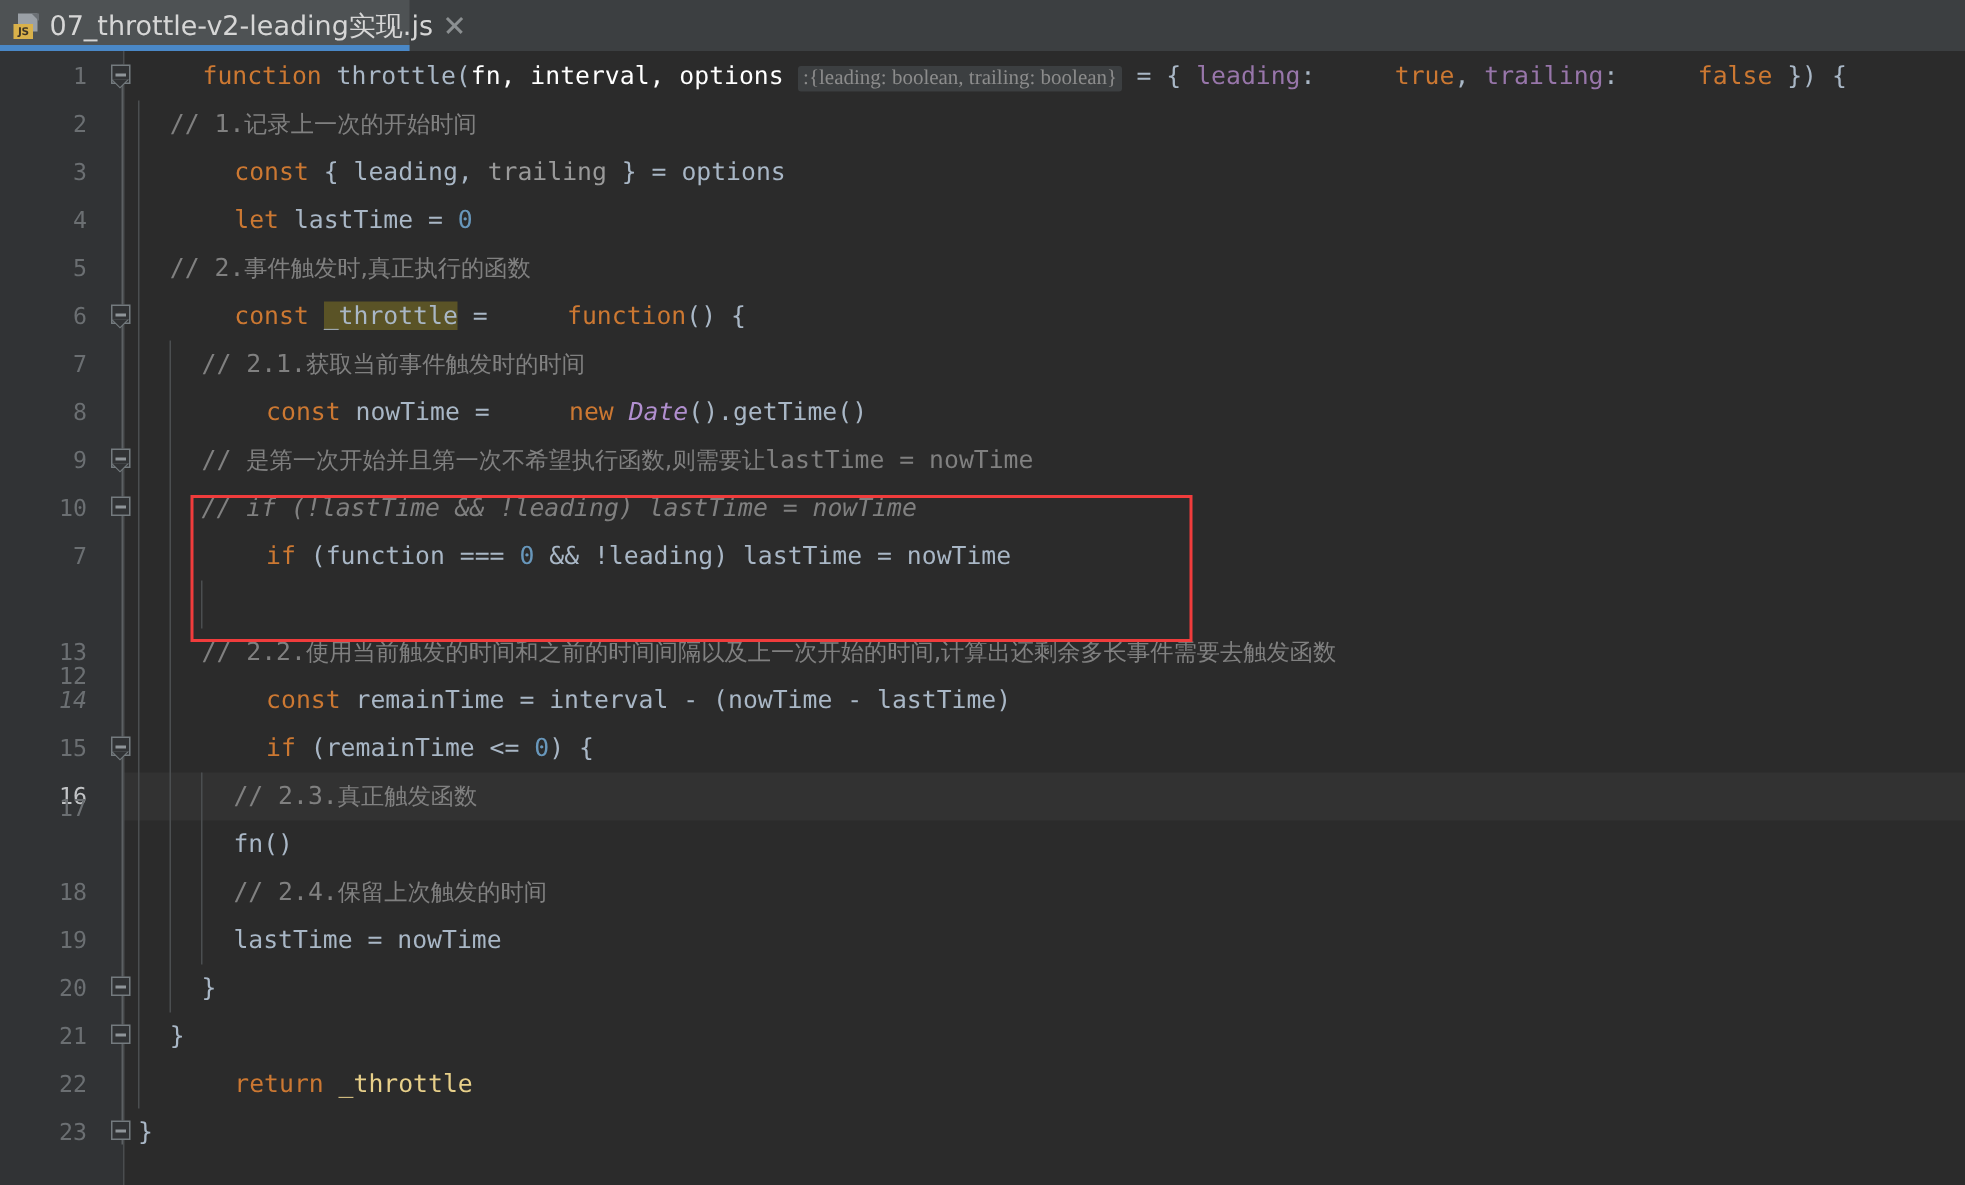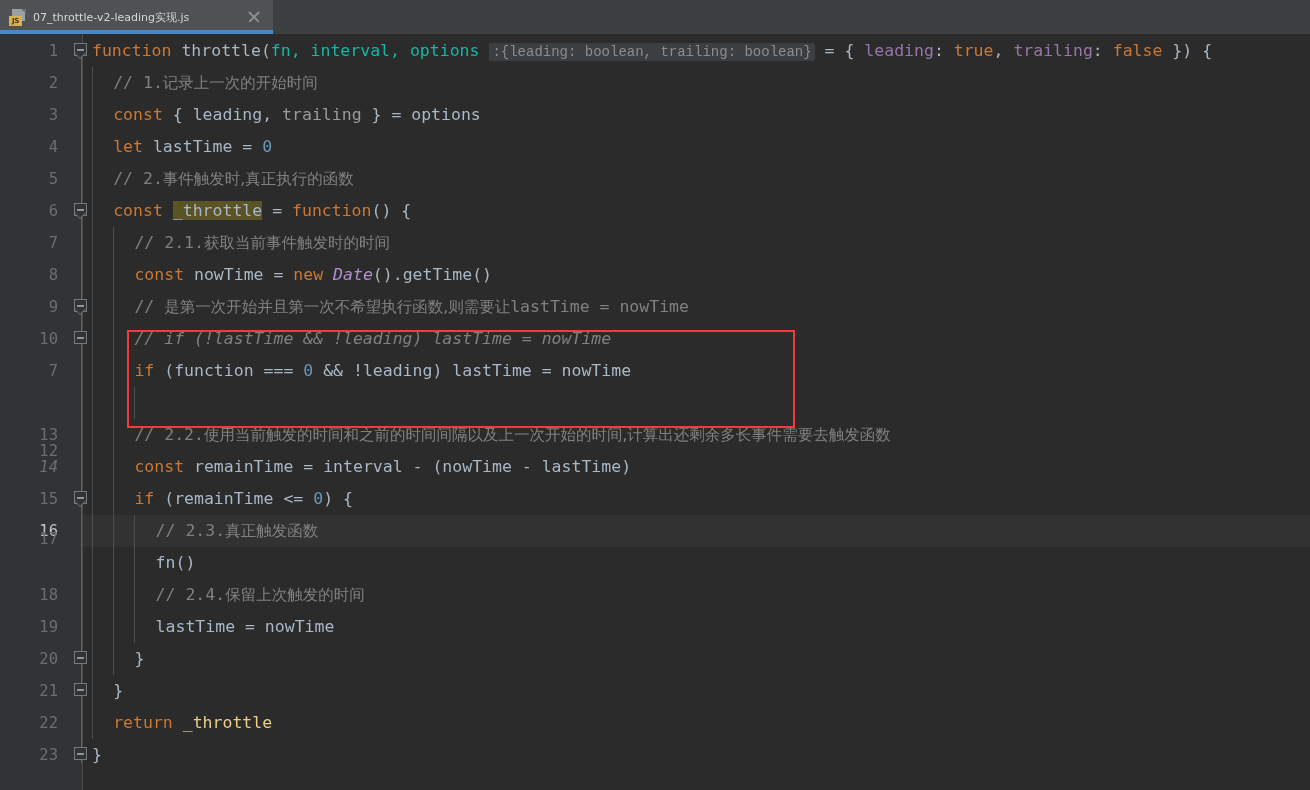--- a/index.html
+++ b/index.html
@@ -47,21 +47,21 @@
   }
   .js-icon .badge {
     position: absolute; left: 0; bottom: 0; width: 13px; height: 10px;
     background: #d9b14a;
     color: #3c3326; font-size: 7px; line-height: 10px; text-align: center;
     font-family: "DejaVu Sans", "Liberation Sans", sans-serif;
     font-weight: bold; letter-spacing: -0.3px;
   }
   #tab-title {
     color: #d6d6d6;
-    font-size: 11px;
+    font-size: 18px;
     font-family: "DejaVu Sans", "Liberation Sans", sans-serif;
     white-space: nowrap;
     flex: 1 1 auto;
   }
   #tab-close {
     position: relative;
     width: 16px; height: 16px;
     margin-right: 11px; margin-left: 6px;
     flex: 0 0 auto;
   }
@@ -101,37 +101,37 @@
   .rowbg.active { background: #323232; }
 
   
   .code {
     position: absolute; left: 83px; height: 32px; line-height: 32px;
     white-space: pre;
     font-size: 16.5px;
     font-family: "DejaVu Sans Mono", "Liberation Mono", monospace;
     color: #a9b7c6;
   }
-  .k   { color: #cc7832; }                 
+  .k   { color: #cc7832; margin-left: 43px; }                 
   .fn  { color: #a9b7c6; }                 
-  .par { color: #14b8a6; }                 
+  .par { color: #ffffff; }                 
   .prm { color: #9a9a9a; }                 
   .num { color: #6897bb; }                 
   .cls { color: #b18fcf; font-style: italic; }  
   .cmt { color: #808080; }                 
   .id  { color: #a9b7c6; }
   .lv  { color: #e8d08a; }                 
   .pk  { color: #9876aa; }                 
   .br  { color: #a9b7c6; }
   .hl  { background: #5a5326; }            
   .hint {
     color: #8c8c8c;
     background: #3c3f41;
     font-size: 14px;
-    font-family: Liberation Mono, monospace;
+    font-family: Liberation Serif, serif;
     padding: 1px 3px;
     border-radius: 2px;
   }
   .cn {
     font-family: "DejaVu Sans", "Liberation Sans", sans-serif;
     font-size: 15.5px;
   }
 
   
   .guide {

